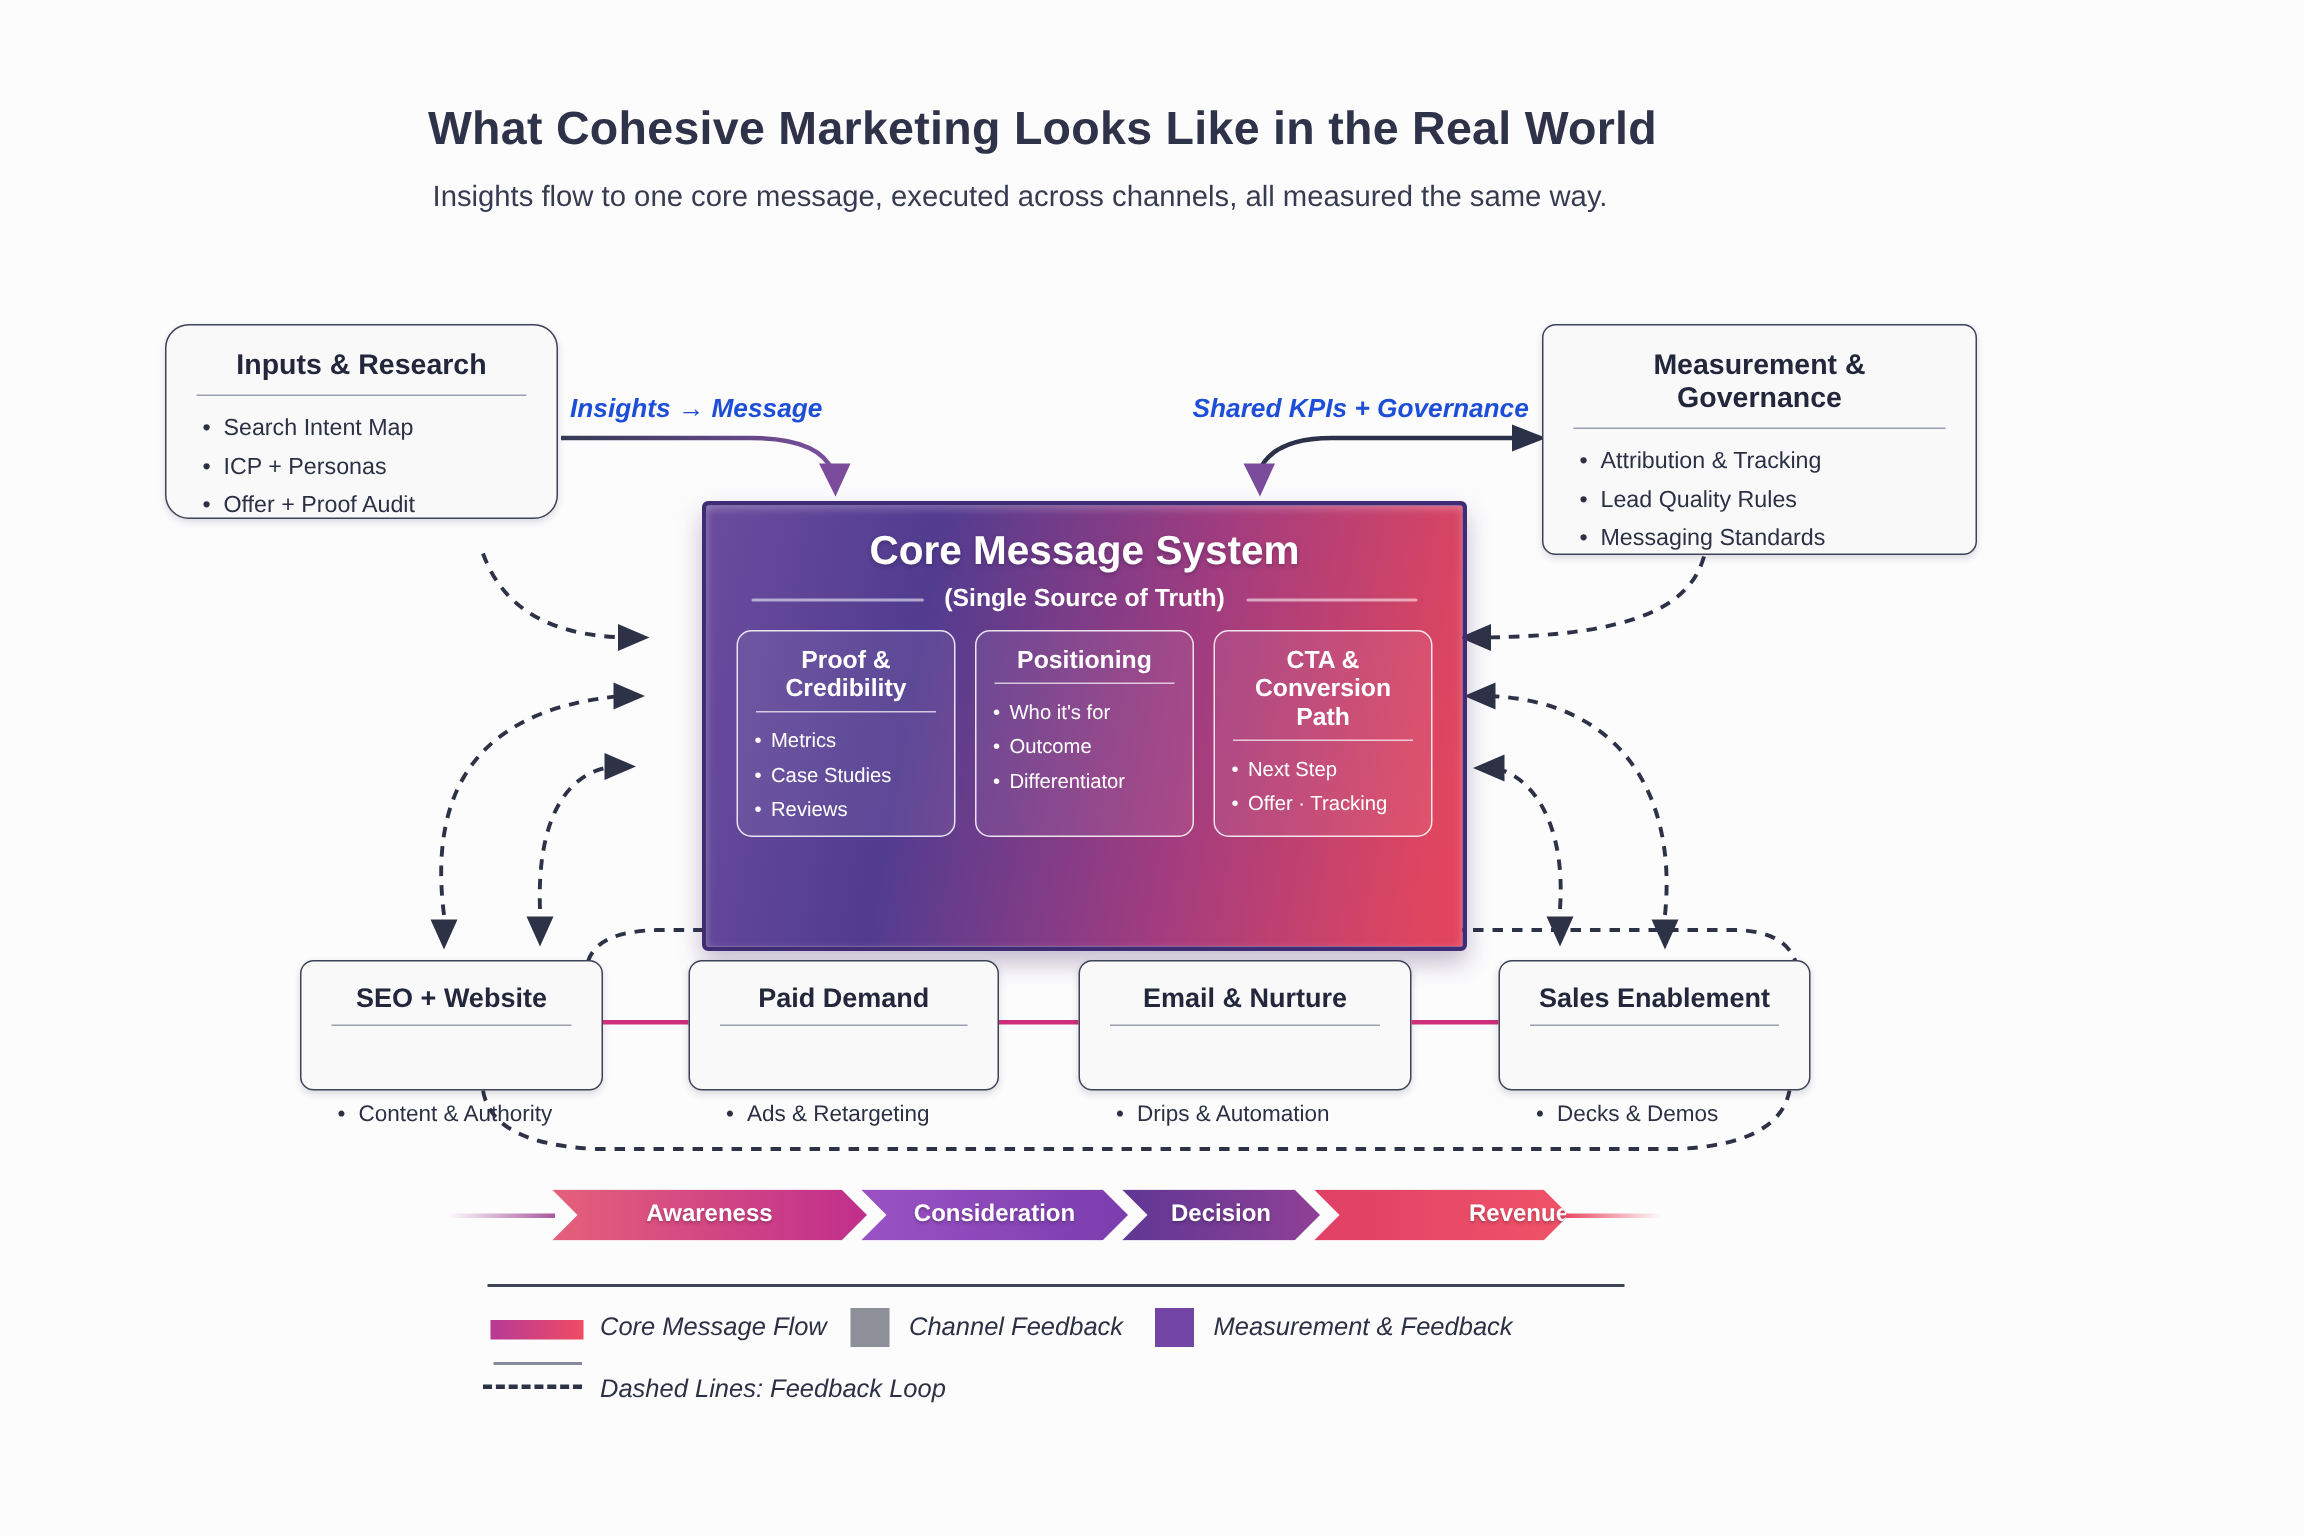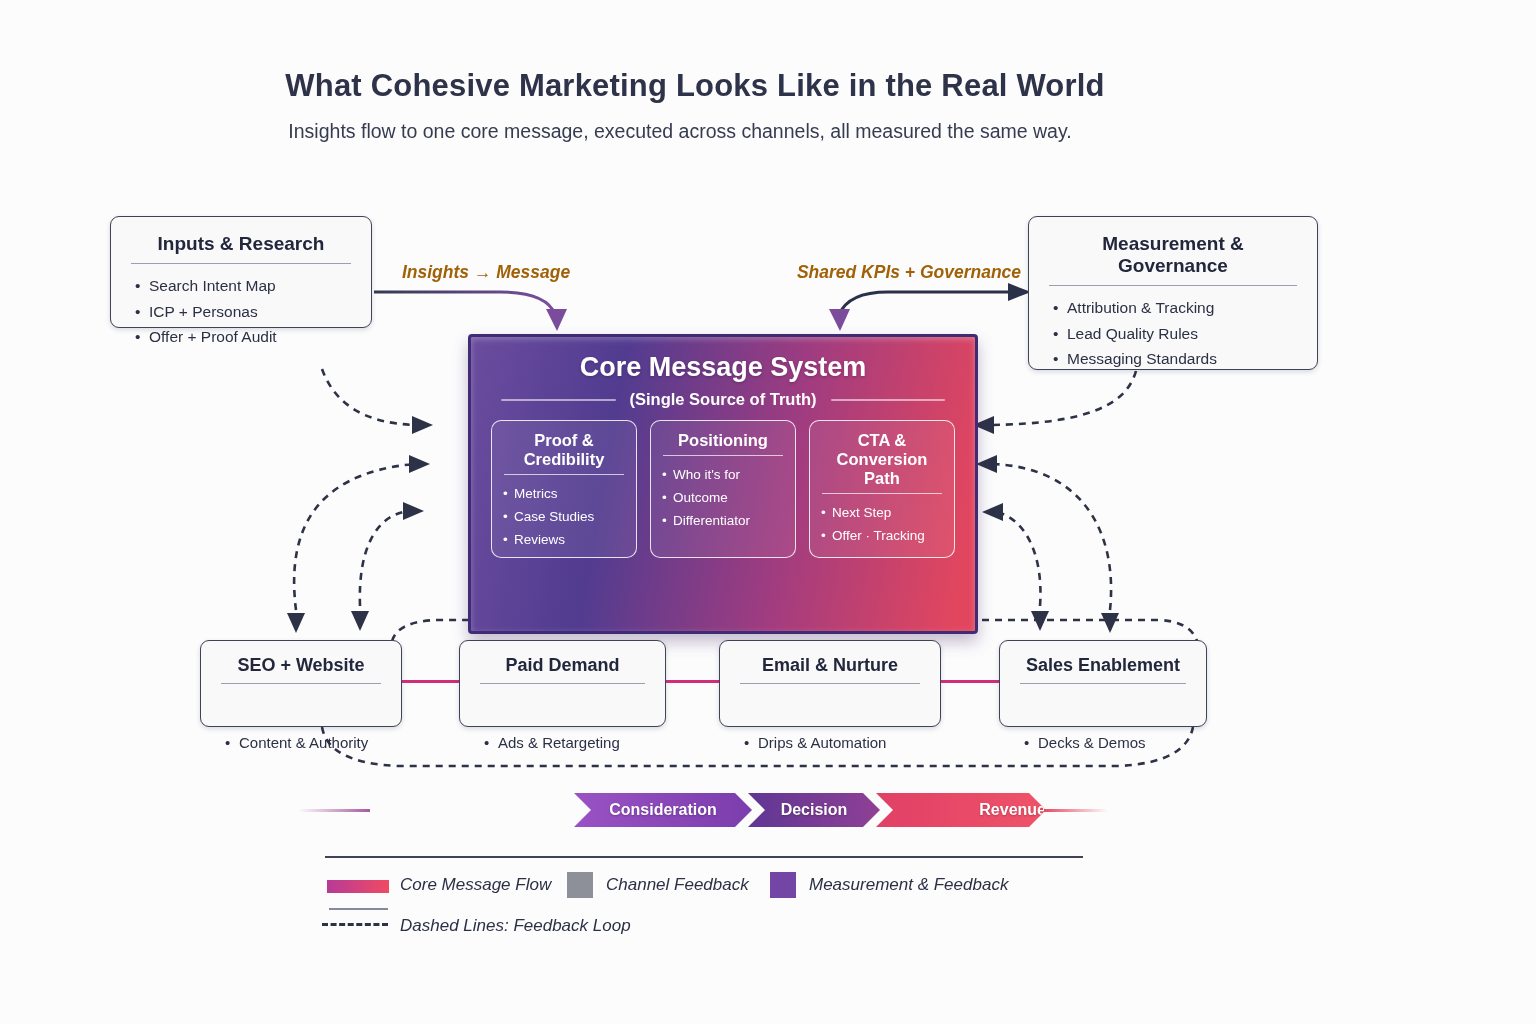--- a/index.html
+++ b/index.html
@@ -14,21 +14,21 @@
   .side-box{position:absolute;background:#f9f9fa;border:1.6px solid #3e4357;border-radius:9px;
             box-shadow:0 2px 5px rgba(40,45,70,.16);box-sizing:border-box;padding:12px 16px 8px;}
   .side-box h3{margin:4px 0 8px;font-size:19px;text-align:center;color:#22273c;}
   .box-div{height:1.3px;background:#9aa0ad;margin:0 4px 9px;}
   .bullet-item{font-size:15.5px;color:#2b3044;line-height:25.5px;padding-left:22px;position:relative;}
   .bullet-item::before{content:"•";position:absolute;left:8px;}
   .channel-box h3{font-size:18px;margin:2px 0 7px;}
   .channel-box .bullet-item{font-size:15px;line-height:24px;margin-top:47px;}
   
   .flow-label{position:absolute;font-style:italic;font-weight:bold;font-size:17.5px;
-              color:#a16207;text-align:center;}
+              color:#1d4ed8;text-align:left;}
   .feedback-label{position:absolute;left:616px;top:608px;width:156px;text-align:center;
                   font-style:italic;font-weight:bold;font-size:19px;color:#262b40;}
   
   .core-box{position:absolute;left:468px;top:334px;width:510px;height:300px;border-radius:4px;
             background:linear-gradient(100deg,#6b4c9e 0%,#513c90 28%,#a03c80 62%,#e2465e 96%);
             border:3px solid #3f2c74;box-sizing:border-box;
             box-shadow:0 8px 16px rgba(70,40,100,.30), inset 0 2px 6px rgba(255,255,255,.28);}
   .core-title{margin:15px 0 0;text-align:center;font-size:27px;font-weight:bold;color:#ffffff;
               text-shadow:0 1px 3px rgba(40,20,60,.35);}
   .core-subrow{display:flex;align-items:center;gap:14px;margin:7px 30px 0;}
@@ -112,21 +112,21 @@
       <polygon points="1031,611 1049,611 1040,631"></polygon>
       <polygon points="574,611 592,611 583,631"></polygon>
       <polygon points="796,611 814,611 805,631"></polygon>
     </g>
   </svg>
 
   <div class="flow-label" style="left:380px;top:262px;width:212px;">Insights → Message</div>
   <div class="flow-label" style="left:795px;top:262px;width:228px;">Shared KPIs + Governance</div>
   <div class="feedback-label">Feedback Loop</div>
 
-  <div class="side-box" style="left:110px;top:216px;width:262px;height:112px;">
+  <div class="side-box" style="left:110px;top:216px;width:262px;height:130px;border-radius:16px;">
     <h3>Inputs &amp; Research</h3>
     <div class="box-div"></div>
     <div class="bullet-item">Search Intent Map</div>
     <div class="bullet-item">ICP + Personas</div>
     <div class="bullet-item">Offer + Proof Audit</div>
   </div>
 
   <div class="side-box" style="left:1028px;top:216px;width:290px;height:154px;">
     <h3>Measurement &amp; Governance</h3>
     <div class="box-div"></div>
@@ -184,20 +184,23 @@
     <div class="bullet-item">Drips &amp; Automation</div>
   </div>
   <div class="connector" style="left:941px;width:58px;"></div>
   <div class="side-box channel-box" style="left:999px;top:640px;width:208px;height:87px;">
     <h3>Sales Enablement</h3>
     <div class="box-div"></div>
     <div class="bullet-item">Decks &amp; Demos</div>
   </div>
 
   <div class="funnel-line fl-left"></div>
+  <div class="chevron chev-awareness">
+    <span>Awareness</span>
+  </div>
   <div class="chevron chev-consideration">
     <span>Consideration</span>
   </div>
   <div class="chevron chev-decision">
     <span>Decision</span>
   </div>
   <div class="chevron chev-revenue">
     <span>Revenue</span>
   </div>
   <div class="funnel-line fl-right"></div>

